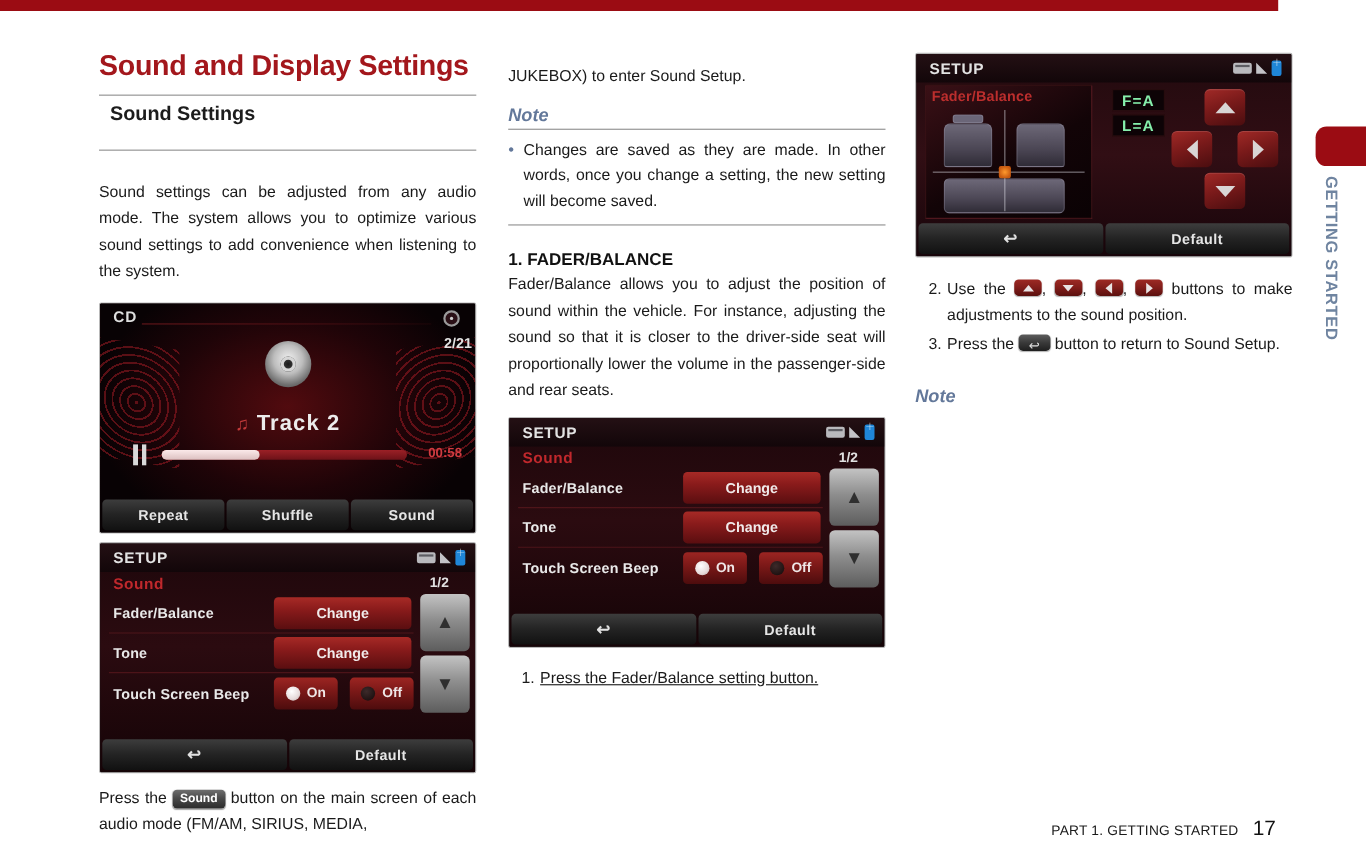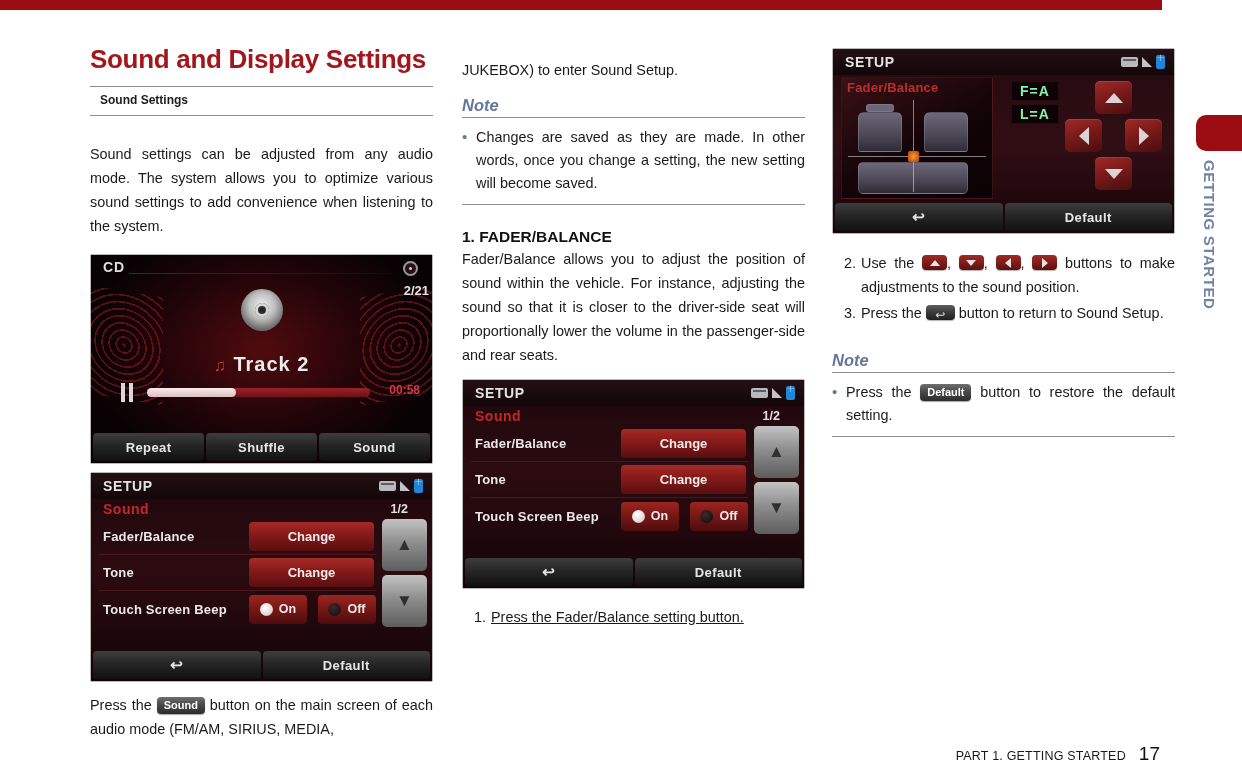--- a/index.html
+++ b/index.html
@@ -47,26 +47,26 @@
   .chapter-title {
     color: #a3171c;
     font-size: 26px;
     font-weight: bold;
     letter-spacing: -0.3px;
     margin-bottom: 11px;
     white-space: nowrap;
   }
   .section-wrap { margin-bottom: 26px; }
   .section-head {
-    font-size: 12px;
+    font-size: 18px;
     font-weight: bold;
     color: #1c1c1c;
     border-top: 1px solid #8d8d8d;
     border-bottom: 1px solid #8d8d8d;
-    padding: 6px 0 8px 10px;
+    padding: 6px 0 22px 10px;
   }
 
   
   p.body {
     font-size: 14.4px;
     line-height: 24px;
     color: #1a1a1a;
     text-align: justify;
     margin-bottom: 12px;
   }
@@ -631,22 +631,19 @@
     <div class="step-text"><span>Use the</span> <span class="key-arrow ka-up"></span>, <span class="key-arrow ka-down"></span>, <span class="key-arrow ka-left"></span>, <span class="key-arrow ka-right"></span> <span>buttons to make adjustments to the sound position.</span></div>
   </div>
 
   <div class="step" style="padding-left:12px;">
     <div class="step-num">3.</div>
     <div class="step-text"><span>Press the</span> <span class="key-back"></span> <span>button to return to Sound Setup.</span></div>
   </div>
 
   <div style="margin-top:26px;">
     <div class="note-title">Note</div>
-    <div class="note-box">
-      <div class="note-item"><span>Press the</span> <span class="key">Default</span> <span>button to restore the default setting.</span></div>
-    </div>
   </div>
 </div>
 
 <div class="footer">
   <span class="footer-text">PART 1. GETTING STARTED</span>
   <span class="footer-page">17</span>
 </div>
 
 </body></html>

